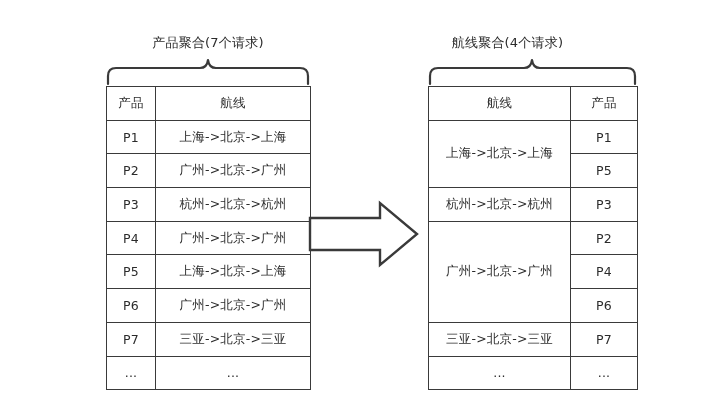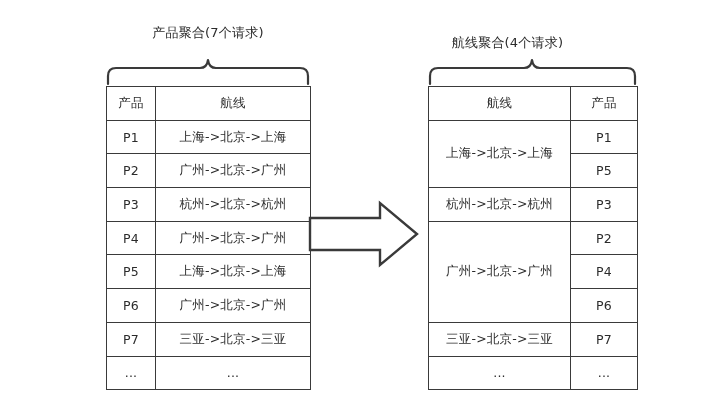--- a/index.html
+++ b/index.html
@@ -14,21 +14,21 @@
 
   
   .title{
     position:absolute;
     font-size:13px;
     color:#2b2b2b;
     white-space:nowrap;
     text-align:center;
     letter-spacing:0.2px;
   }
-  #title-left{left:106px;top:24px;width:204px;}
+  #title-left{left:106px;top:34px;width:204px;}
   #title-right{left:403px;top:34px;width:209px;}
 
   
   .brace{position:absolute;}
 
   
   .tbl{
     position:absolute;
     border-collapse:collapse;
     table-layout:fixed;

